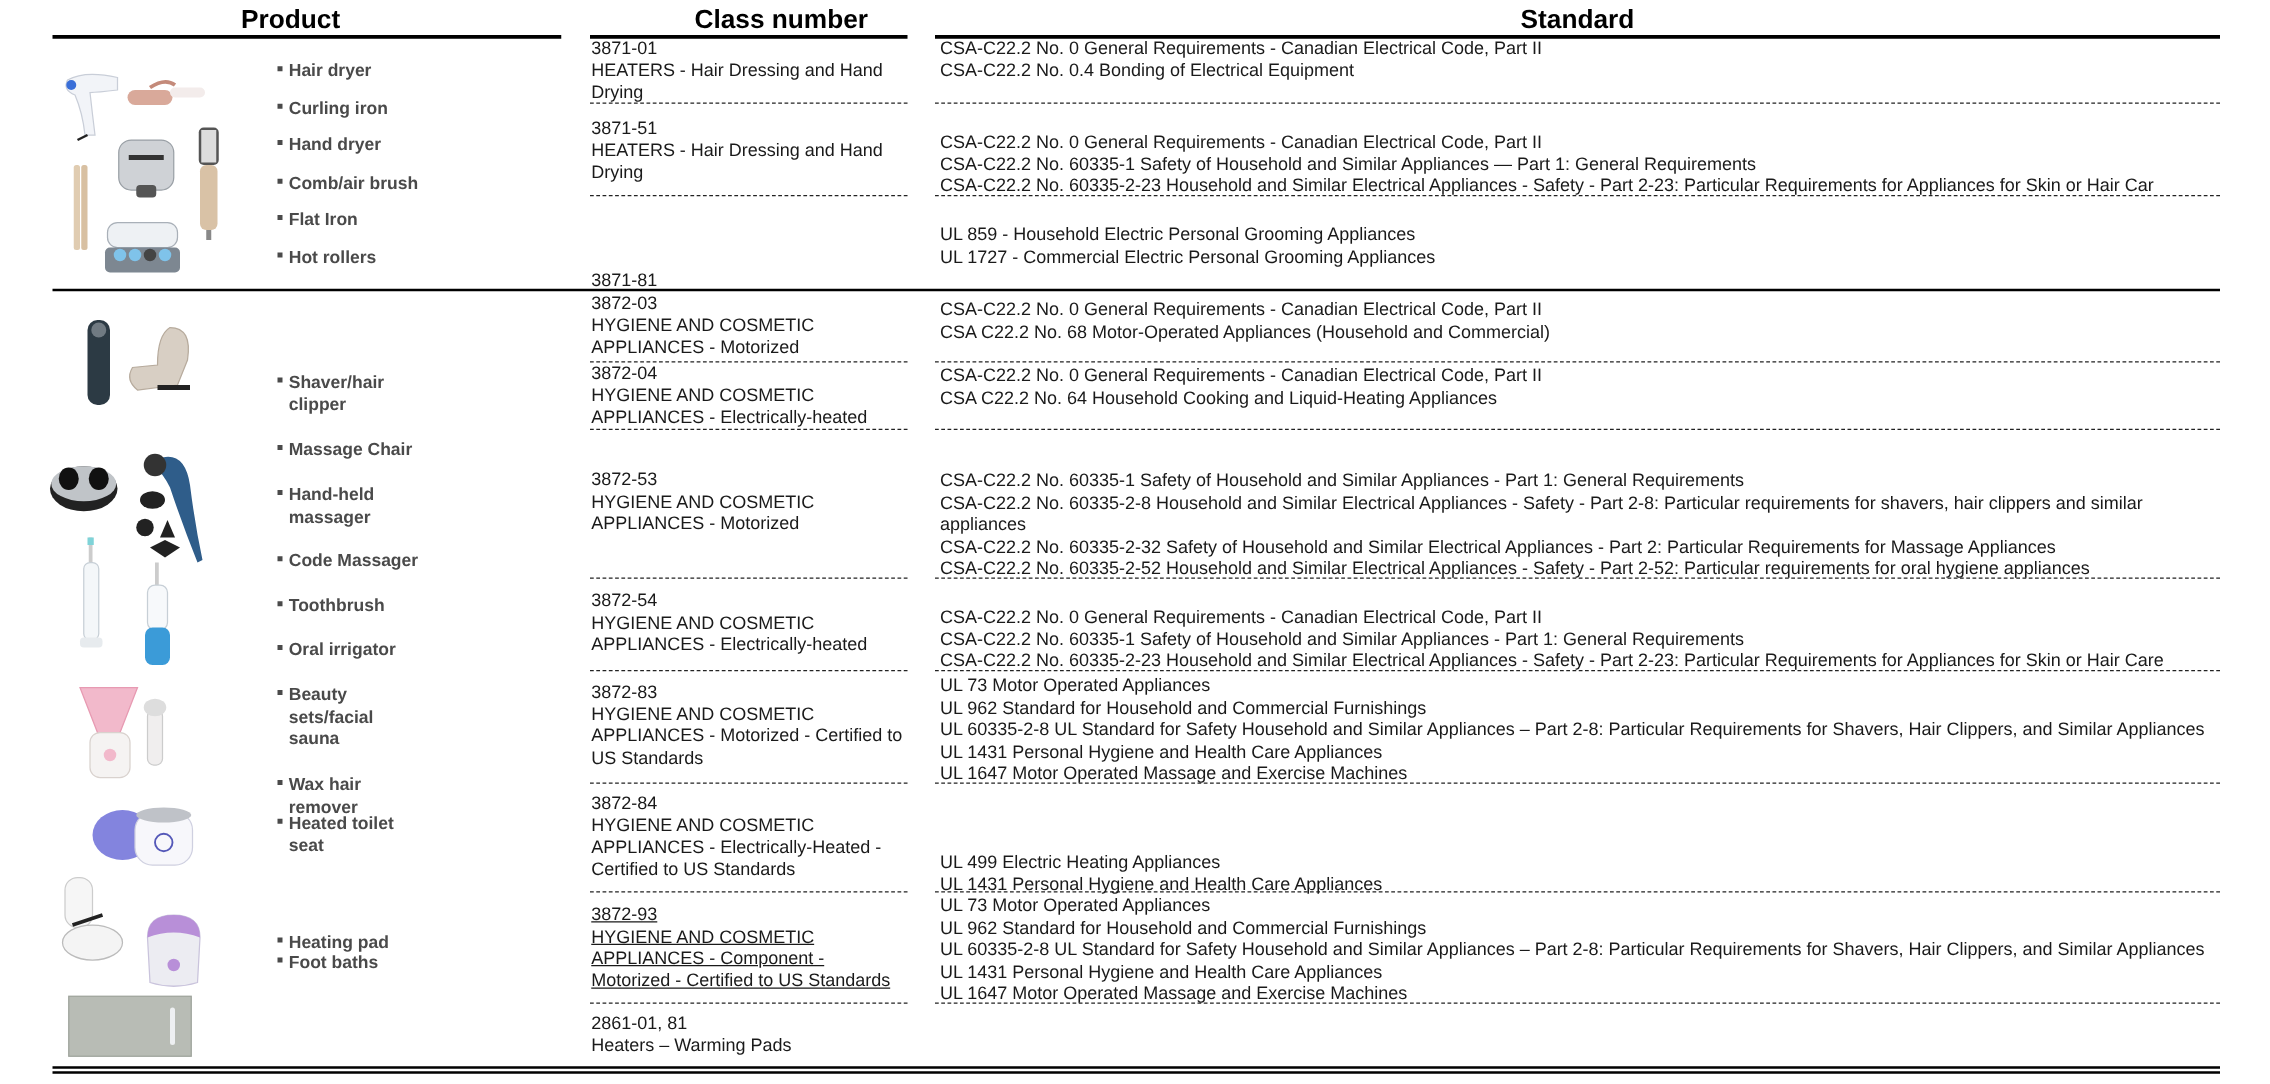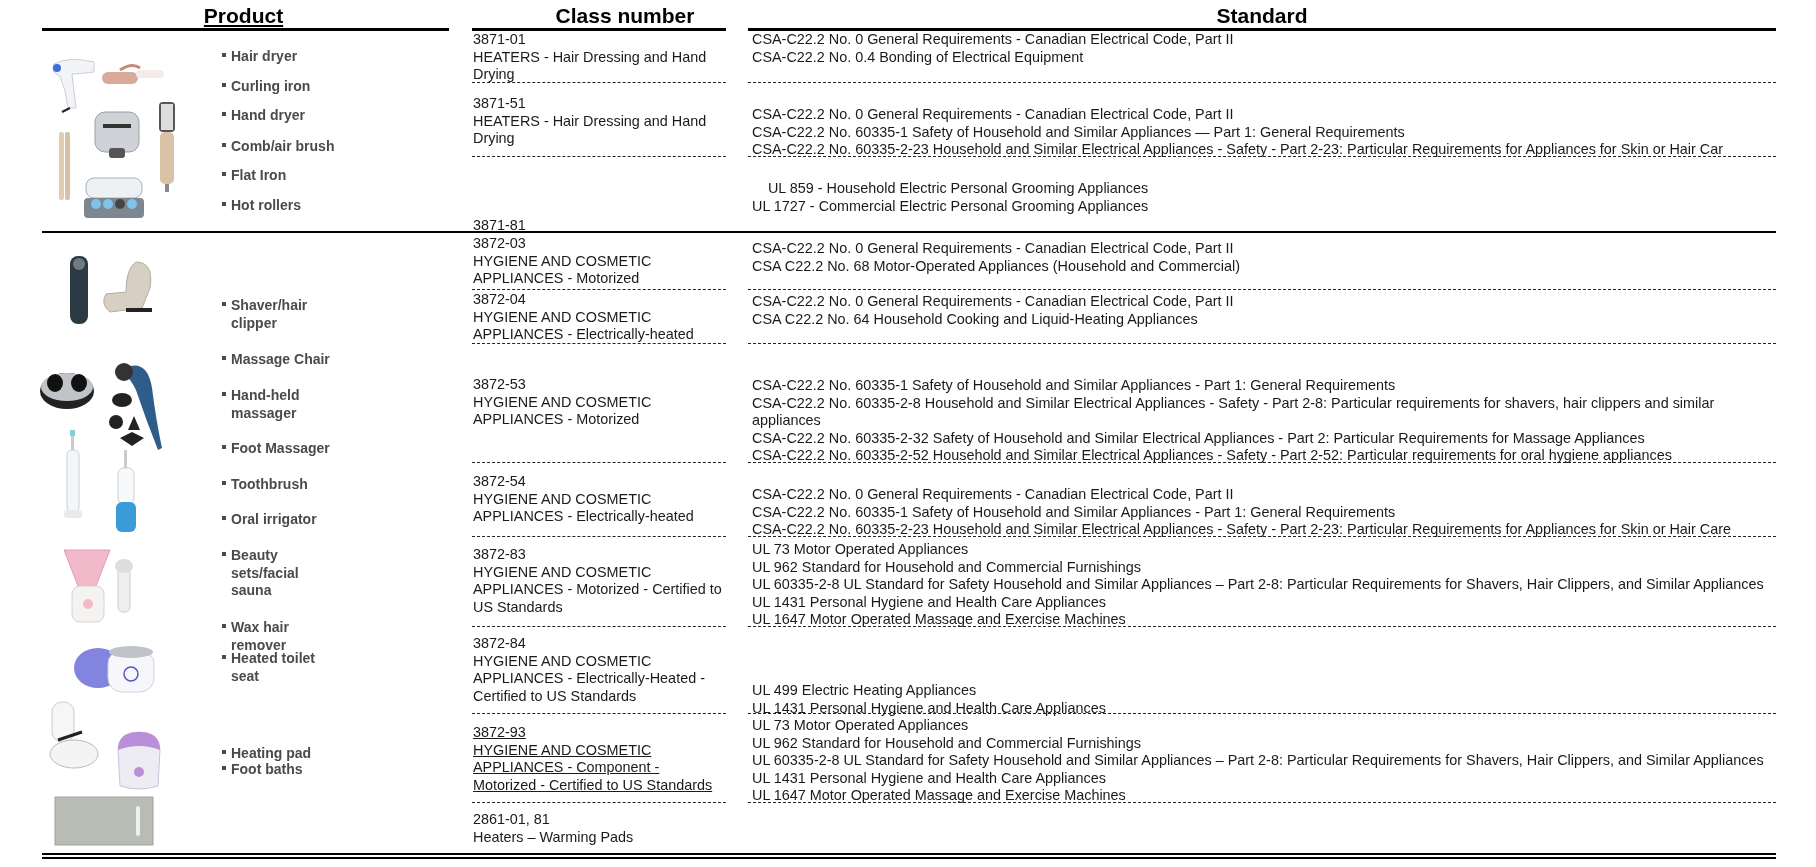--- a/index.html
+++ b/index.html
@@ -12,21 +12,21 @@
   .dash { position:absolute; height:0; border-top:1.2px dashed #222; }
   .plabel { position:absolute; left:222px; font-size:14px; line-height:17.6px; font-weight:bold; color:#4a4a4a; }
   .plabel .bul { display:inline-block; width:4px; height:4px; background:#4a4a4a; margin-right:5px; vertical-align:middle; position:relative; top:-2px; }
   .plabel .txt { display:inline-block; vertical-align:top; }
   .img { position:absolute; }
   .stdline { display:block; }
 </style>
 </head>
 <body>
 
-<div class="hdr" style="left:40px;width:407px;text-decoration:underline;">Product</div>
+<div class="hdr" style="left:29px;width:407px;">Product</div>
 <div class="hdr" style="left:498px;width:254px;">Class number</div>
 <div class="hdr" style="left:748px;width:1028px;">Standard</div>
 
 <div class="rule" style="left:42px;top:28px;width:407px;height:3px;"></div>
 <div class="rule" style="left:472px;top:28px;width:254px;height:3px;"></div>
 <div class="rule" style="left:748px;top:28px;width:1028px;height:3px;"></div>
 
 <div class="rule" style="left:42px;top:231px;width:1734px;height:2px;"></div>
 
 <div class="rule" style="left:42px;top:853px;width:1734px;height:1.5px;"></div>
@@ -130,21 +130,21 @@
 <div class="plabel" style="top:48px;"><span class="bul"></span><span class="txt">Hair dryer</span></div>
 <div class="plabel" style="top:78px;"><span class="bul"></span><span class="txt">Curling iron</span></div>
 <div class="plabel" style="top:107px;"><span class="bul"></span><span class="txt">Hand dryer</span></div>
 <div class="plabel" style="top:138px;"><span class="bul"></span><span class="txt">Comb/air brush</span></div>
 <div class="plabel" style="top:167px;"><span class="bul"></span><span class="txt">Flat Iron</span></div>
 <div class="plabel" style="top:197px;"><span class="bul"></span><span class="txt">Hot rollers</span></div>
 
 <div class="plabel" style="top:297px;width:90px;"><span class="bul"></span><span class="txt" style="width:76px;white-space:normal;">Shaver/hair clipper</span></div>
 <div class="plabel" style="top:351px;"><span class="bul"></span><span class="txt">Massage Chair</span></div>
 <div class="plabel" style="top:387px;width:90px;"><span class="bul"></span><span class="txt" style="width:76px;white-space:normal;">Hand-held massager</span></div>
-<div class="plabel" style="top:440px;"><span class="bul"></span><span class="txt">Foot Massager</span></div>
+<div class="plabel" style="top:440px;"><span class="bul"></span><span class="txt">Code Massager</span></div>
 <div class="plabel" style="top:476px;"><span class="bul"></span><span class="txt">Toothbrush</span></div>
 <div class="plabel" style="top:511px;"><span class="bul"></span><span class="txt">Oral irrigator</span></div>
 <div class="plabel" style="top:547px;width:90px;"><span class="bul"></span><span class="txt" style="width:70px;white-space:normal;">Beauty sets/facial sauna</span></div>
 <div class="plabel" style="top:619px;width:90px;"><span class="bul"></span><span class="txt" style="width:60px;white-space:normal;">Wax hair remover</span></div>
 <div class="plabel" style="top:650px;width:100px;"><span class="bul"></span><span class="txt" style="width:86px;white-space:normal;">Heated toilet seat</span></div>
 <div class="plabel" style="top:725px;margin-top:20px;"><span class="bul"></span><span class="txt">Heating pad</span></div>
 <div class="plabel" style="top:761px;"><span class="bul"></span><span class="txt">Foot baths</span></div>
 
 <div class="cls" style="top:31px;">
     <div>3871-01</div>
@@ -215,21 +215,21 @@
 </div>
 <div class="dash" style="left:748px;top:82px;width:1028px;"></div>
 
 <div class="cell" style="left:752px;top:106px;">
   <span class="stdline">CSA-C22.2 No. 0 General Requirements - Canadian Electrical Code, Part II</span>
   <span class="stdline">CSA-C22.2 No. 60335-1 Safety of Household and Similar Appliances — Part 1: General Requirements</span>
   <span class="stdline">CSA-C22.2 No. 60335-2-23 Household and Similar Electrical Appliances - Safety - Part 2-23: Particular Requirements for Appliances for Skin or Hair Car</span>
 </div>
 <div class="dash" style="left:748px;top:156px;width:1028px;"></div>
 
-<div class="cell" style="left:752px;top:180px;text-align:right;">
+<div class="cell" style="left:752px;top:180px;">
   <span class="stdline">UL 859 - Household Electric Personal Grooming Appliances</span>
   <span class="stdline">UL 1727 - Commercial Electric Personal Grooming Appliances</span>
 </div>
 
 <div class="cell" style="left:752px;top:240px;">
   <span class="stdline">CSA-C22.2 No. 0 General Requirements - Canadian Electrical Code, Part II</span>
   <span class="stdline">CSA C22.2 No. 68 Motor-Operated Appliances (Household and Commercial)</span>
 </div>
 <div class="dash" style="left:748px;top:289px;width:1028px;"></div>
 

